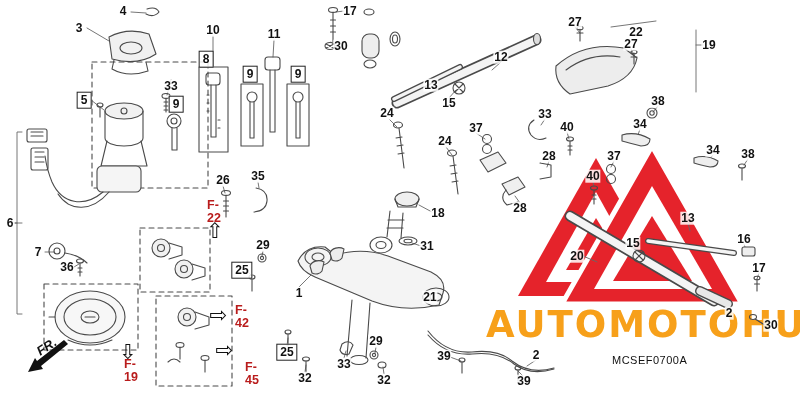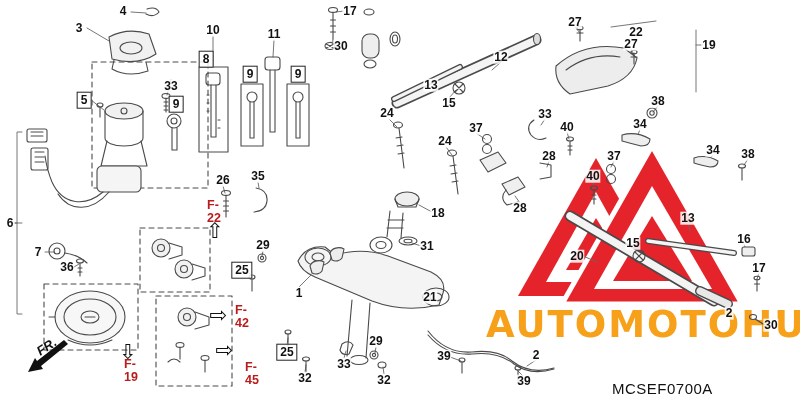--- a/index.html
+++ b/index.html
@@ -8,21 +8,21 @@
   .layer{position:absolute;left:0;top:0;}
   .part-label{position:absolute;transform:translate(-50%,-50%);font-size:12px;font-weight:700;
               color:#111;background:rgba(255,255,255,.85);padding:0 1px;line-height:1.05;white-space:nowrap;}
   .part-label.boxed{border:1px solid #222;padding:1px 3px;}
   .ref-label{position:absolute;transform:translate(-50%,-50%);font-size:12.5px;font-weight:700;color:#b91c1c;
              background:rgba(255,255,255,.85);line-height:1;}
   .ref-arrow{position:absolute;transform:translate(-50%,-50%);font-size:21px;color:#111;line-height:1;
              font-family:"DejaVu Sans",sans-serif;}
   .watermark-text{position:absolute;left:486px;top:306px;font-size:37px;font-weight:700;color:#f7a01a;
                   letter-spacing:2px;font-family:"DejaVu Sans",sans-serif;line-height:1;}
-  .diagram-code{position:absolute;left:612px;top:380px;font-size:15px;color:#111;letter-spacing:.5px;}
+  .diagram-code{position:absolute;left:612px;top:354px;font-size:11px;color:#111;letter-spacing:.5px;}
   .fr-label{position:absolute;left:36px;top:339px;font-size:13px;font-weight:700;font-style:italic;
             color:#111;transform:rotate(-33deg);}
 </style>
 </head>
 <body>
 
 <div class="canvas">
 
   <svg class="layer" width="800" height="400" viewBox="0 0 800 400">
     <g>

